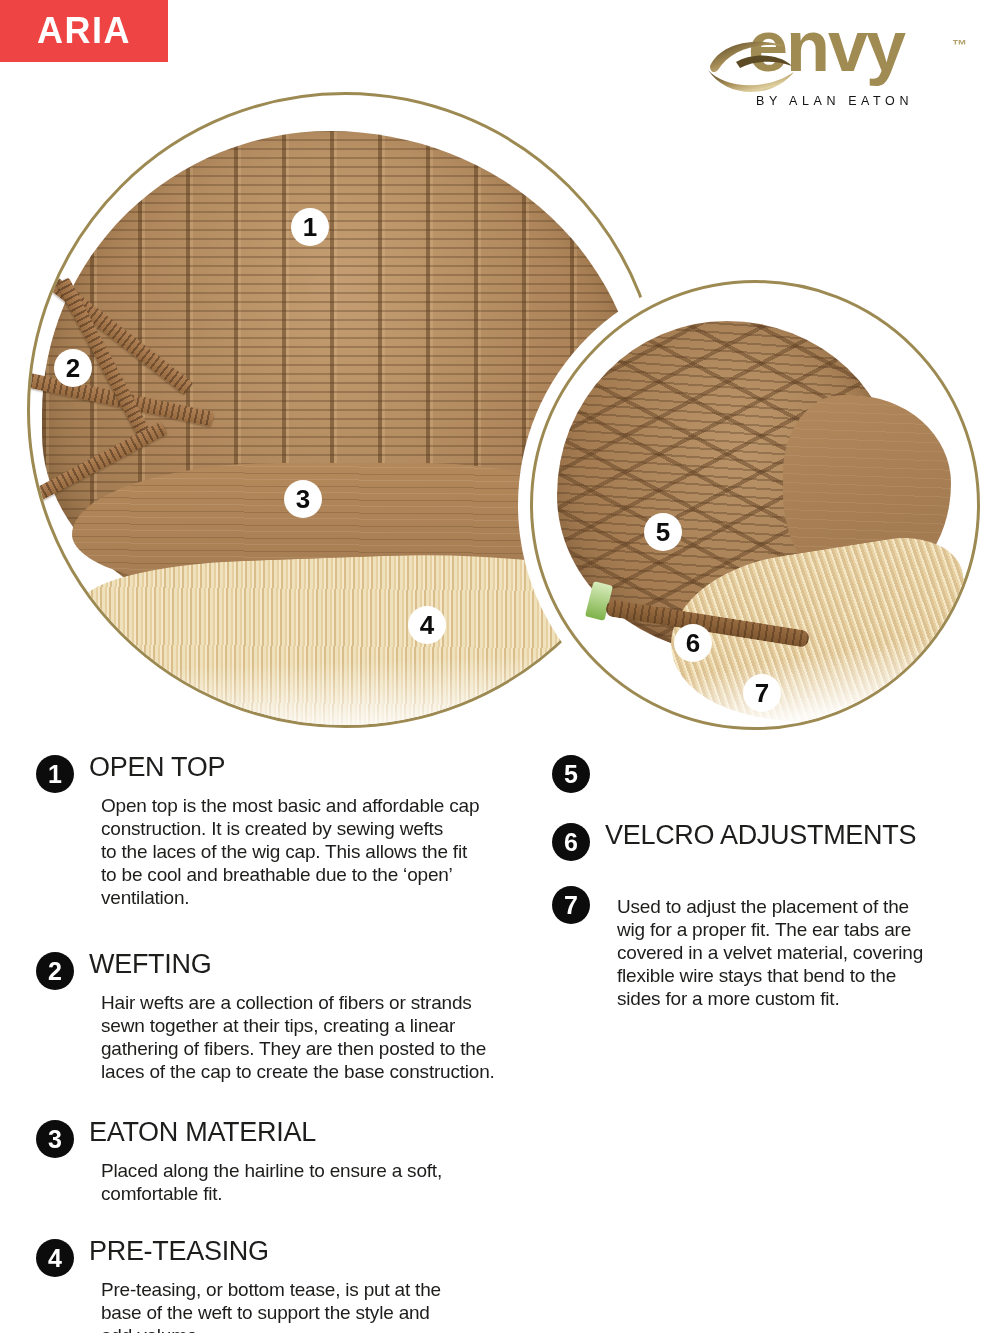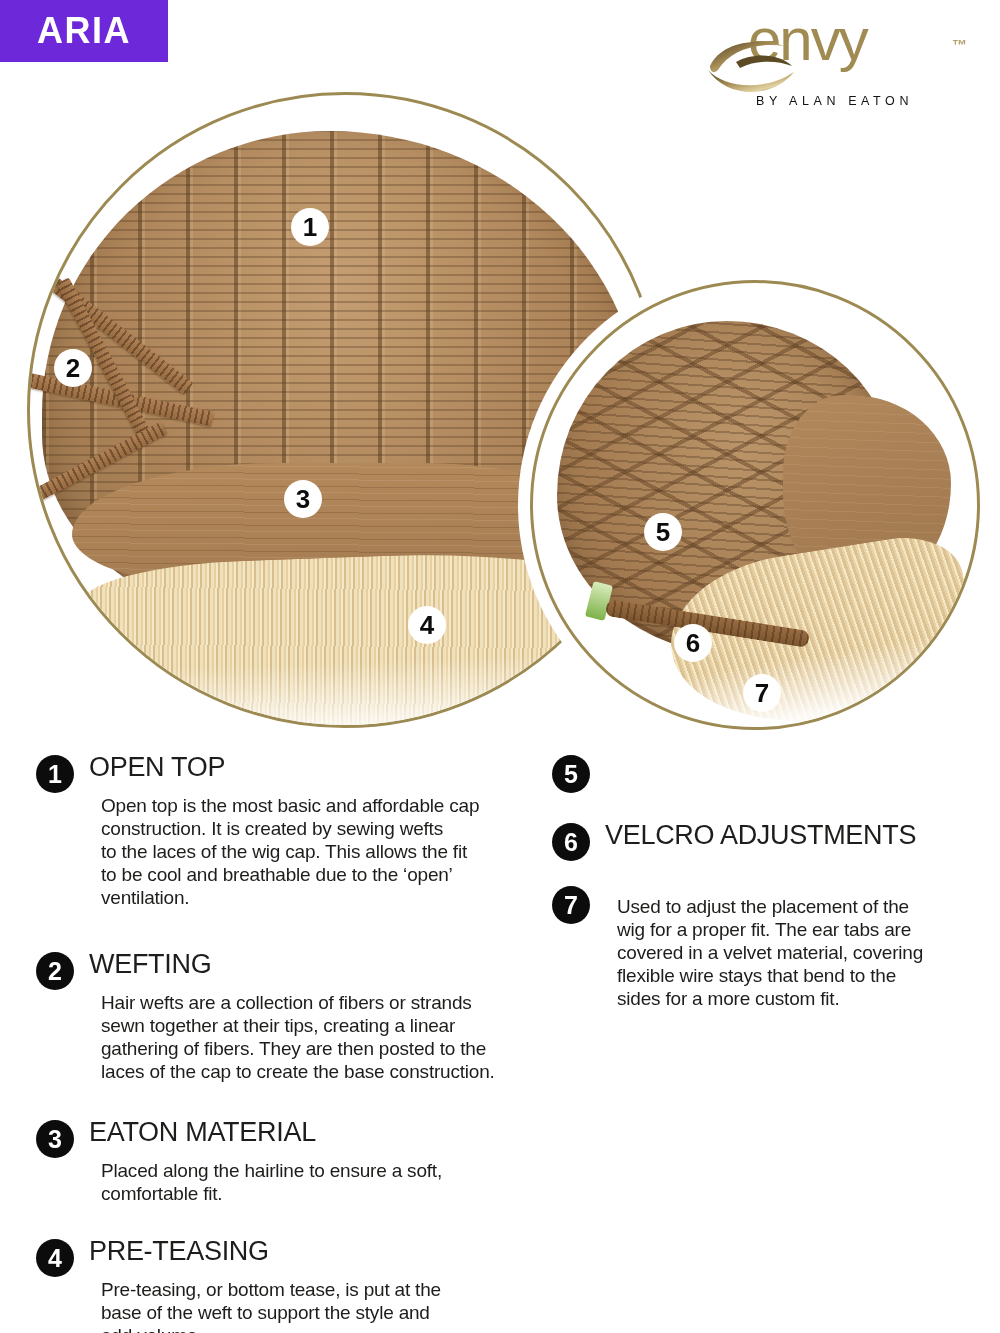--- a/index.html
+++ b/index.html
@@ -3,29 +3,29 @@
 <meta charset="utf-8">
 <style>
   html,body{margin:0;padding:0;}
   body{
     width:1000px;height:1333px;position:relative;overflow:hidden;
     background:#ffffff;font-family:"Liberation Sans",sans-serif;color:#1d1d1b;
   }
 
   
   .title-banner{
-    position:absolute;left:0;top:0;width:168px;height:62px;background:#6d28d9;
+    position:absolute;left:0;top:0;width:168px;height:62px;background:#ef4444;
     display:flex;align-items:center;justify-content:center;
   }
   .title-banner span{color:#fff;font-size:36px;font-weight:bold;letter-spacing:1.5px;}
 
   .logo{position:absolute;left:712px;top:22px;width:285px;height:105px;}
   .brand-text{
-    position:absolute;left:36px;top:-12px;font-size:60px;line-height:1;
-    color:#a08b52;letter-spacing:-2px;font-weight:400;
+    position:absolute;left:36px;top:-12px;font-size:72px;line-height:1;
+    color:#a08b52;letter-spacing:-2px;font-weight:700;
   }
   .brand-tm{position:absolute;left:240px;top:14px;font-size:15px;color:#b3a06a;font-weight:bold;}
   .brand-byline{
     position:absolute;left:44px;top:72px;font-size:12.5px;font-weight:normal;
     letter-spacing:4.6px;color:#141414;white-space:nowrap;
   }
   .swoosh{position:absolute;left:-6px;top:14px;width:118px;height:60px;z-index:2;}
 
   
   .big-circle{

